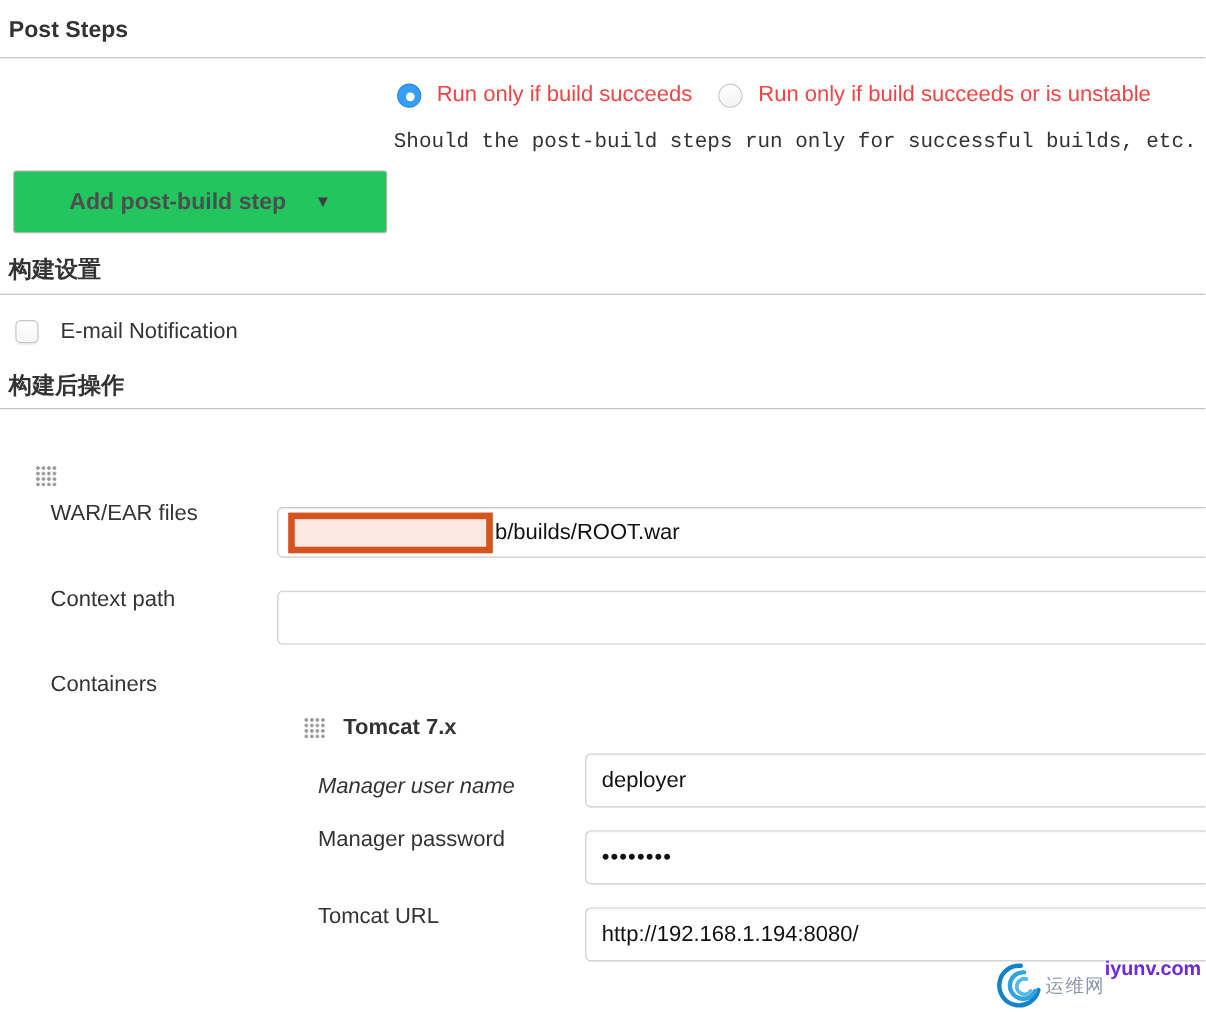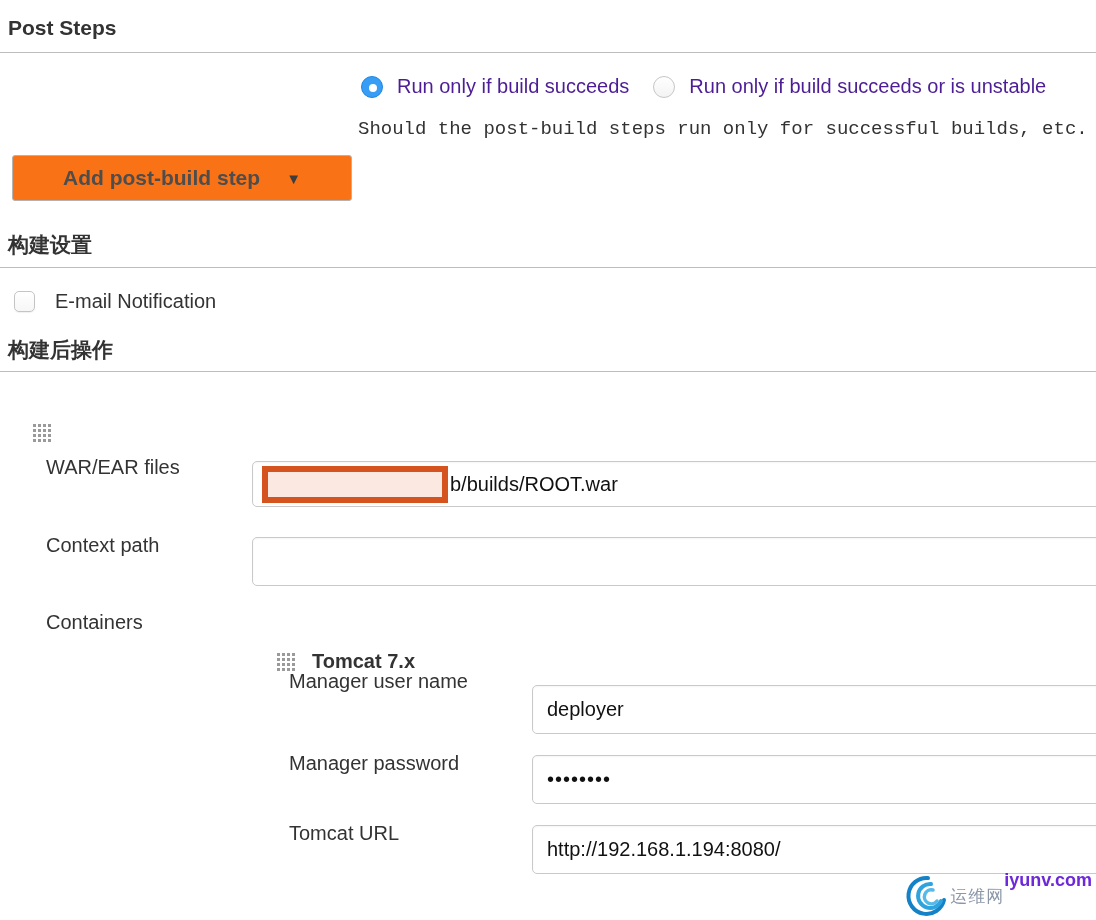--- a/index.html
+++ b/index.html
@@ -37,29 +37,29 @@
     position: relative;
   }
   .radio.selected::after {
     content: ""; position: absolute; left: 7px; top: 7px;
     width: 8px; height: 8px; border-radius: 50%; background: #fff;
   }
   .radio.unselected {
     background: linear-gradient(#fff, #f3f3f3);
     border: 1px solid #c6c6c6;
   }
-  .radio-label { font-size: 20px; color: #4c1d95; margin-left: 14px; text-align: right; }
+  .radio-label { font-size: 20px; color: #ef4444; margin-left: 14px; text-align: right; }
   .radio-gap { width: 24px; flex: 0 0 auto; }
 
   .help-text { font-size: 19px; color: #333; white-space: nowrap; font-family: Liberation Mono, monospace; }
 
   
   .dd-button {
-    width: 340px; height: 46px;
-    background: #f97316;
+    width: 340px; height: 57px;
+    background: #22c55e;
     border: 1px solid #b3b3b3;
     border-radius: 3px;
     box-sizing: border-box;
     display: flex; align-items: center; justify-content: center;
     cursor: pointer;
   }
   .dd-button .lbl {
     font-size: 21px; font-weight: bold; color: #4d4d4d; white-space: nowrap;
   }
   .dd-button .caret {
@@ -173,21 +173,21 @@
   <div class="abs field-label" style="left:46px; top:534px;">Context path</div>
   <input class="abs text-input" style="left: 252px; top: 537px; width: 1000px; height: 49px;" value="">
 
   <div class="abs field-label" style="left:46px; top:611px;">Containers</div>
 
   <div class="abs block-title-row" style="left:276px; top:650px;">
     <span class="drag-handle"></span>
     <span class="block-title">Tomcat 7.x</span>
   </div>
 
-  <div class="abs field-label" style="left:289px; top:670px;">Manager user name</div>
+  <div class="abs field-label" style="left:289px; top:704px;font-style:italic;">Manager user name</div>
   <input class="abs text-input" style="left: 532px; top: 685px; width: 600px; height: 49px;" value="deployer">
 
   <div class="abs field-label" style="left:289px; top:752px;">Manager password</div>
   <input class="abs text-input" style="left: 532px; top: 755px; width: 600px; height: 49px; letter-spacing: 1px;" value="••••••••">
 
   <div class="abs field-label" style="left:289px; top:822px;">Tomcat URL</div>
   <input class="abs text-input" style="left: 532px; top: 825px; width: 600px; height: 49px;" value="http://192.168.1.194:8080/">
 
   <div class="abs watermark" style="right:4px; bottom:2px;">
     <div class="wm-top">

